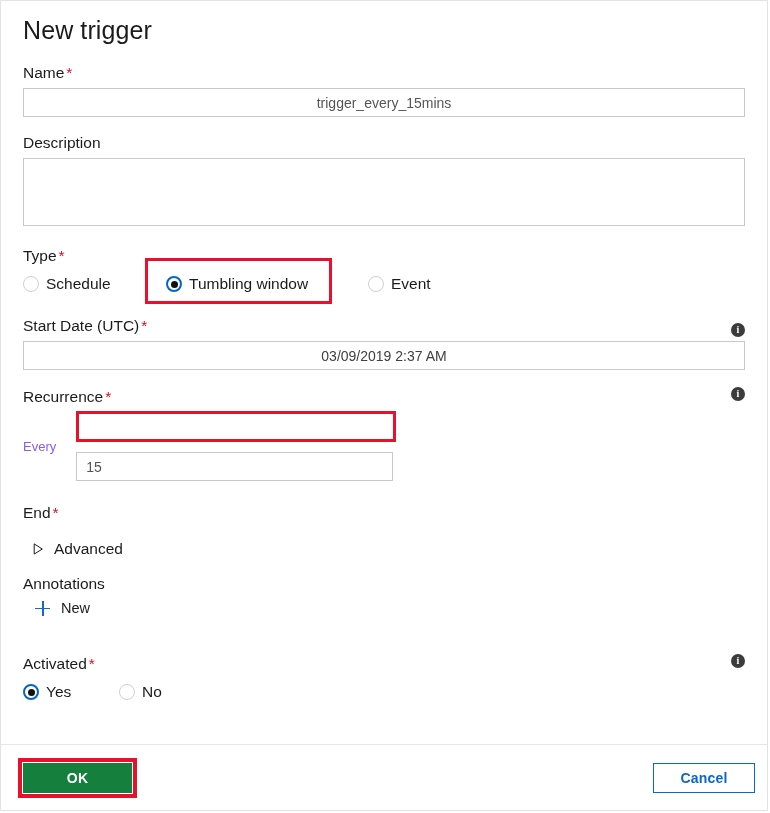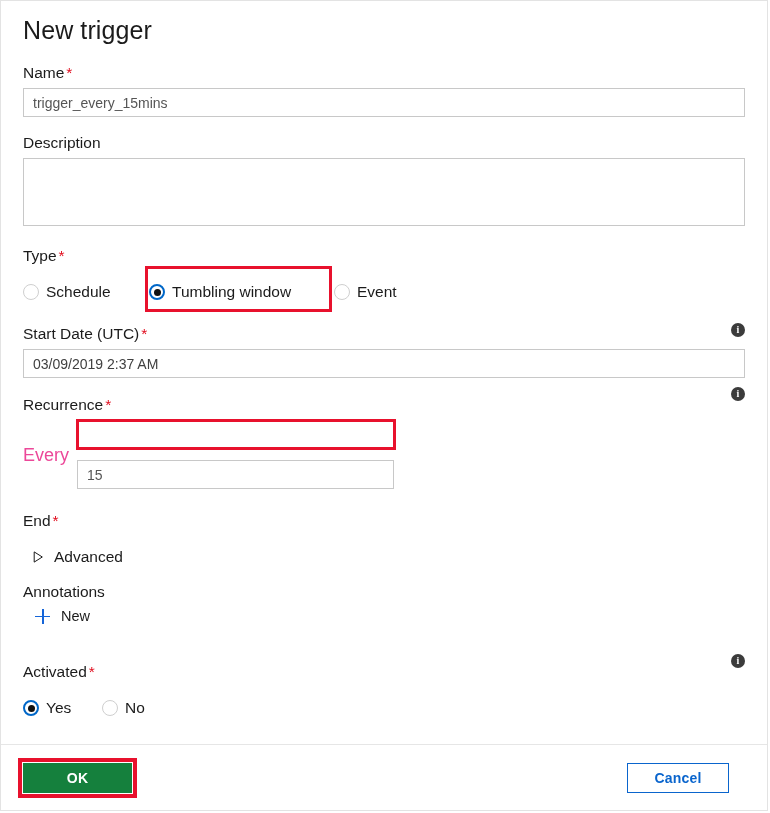--- a/index.html
+++ b/index.html
@@ -62,20 +62,21 @@
     width: 100%;
     height: 29px;
     box-sizing: border-box;
     border: 1px solid #c8c8c8;
     background: #ffffff;
     font-family: "Liberation Sans", sans-serif;
     font-size: 14px;
     color: #555555;
     padding: 0 9px;
     outline: none;
+    text-align: center;
   }
   .text-input.dark { color: #404040; }
 
   .textarea-input {
     width: 100%;
     height: 68px;
     box-sizing: border-box;
     border: 1px solid #c8c8c8;
     background: #ffffff;
     font-family: "Liberation Sans", sans-serif;
@@ -83,21 +84,22 @@
     color: #555555;
     padding: 6px 9px;
     resize: none;
     outline: none;
   }
 
   
   .radio-row {
     display: flex;
     align-items: center;
-    margin-top: 16px;
+    margin-top: 8px;
+    gap: 17px;
   }
   .radio-item {
     display: inline-flex;
     align-items: center;
     cursor: pointer;
     position: relative;
     white-space: nowrap;
   }
   .radio-mark {
     width: 16px;
@@ -153,23 +155,23 @@
     line-height: 14px;
     user-select: none;
   }
 
   .recurrence-row {
     display: flex;
     align-items: center;
     margin-top: 3px;
   }
   .every-label {
-    font-size: 18px;
-    color: #ec4899;
-    margin-right: 8px;
+    font-size: 13px;
+    color: #8b5cf6;
+    margin-right: 20px;
     line-height: 20px;
   }
   .every-input {
     flex: 0 0 auto;
     width: 317px;
     height: 29px;
     box-sizing: border-box;
     border: 1px solid #c8c8c8;
     background: #ffffff;
     font-family: "Liberation Sans", sans-serif;
@@ -271,21 +273,21 @@
     color: #ffffff;
     border: none;
     font-family: "Liberation Sans", sans-serif;
     font-size: 14px;
     font-weight: bold;
     cursor: pointer;
     letter-spacing: 0.3px;
   }
   .btn-cancel {
     position: absolute;
-    right: 38px;
+    right: 12px;
     width: 102px;
     height: 30px;
     background: #ffffff;
     color: #0a65cd;
     border: 1px solid #0a65cd;
     font-family: "Liberation Sans", sans-serif;
     font-size: 14px;
     font-weight: bold;
     cursor: pointer;
     letter-spacing: 0.2px;

